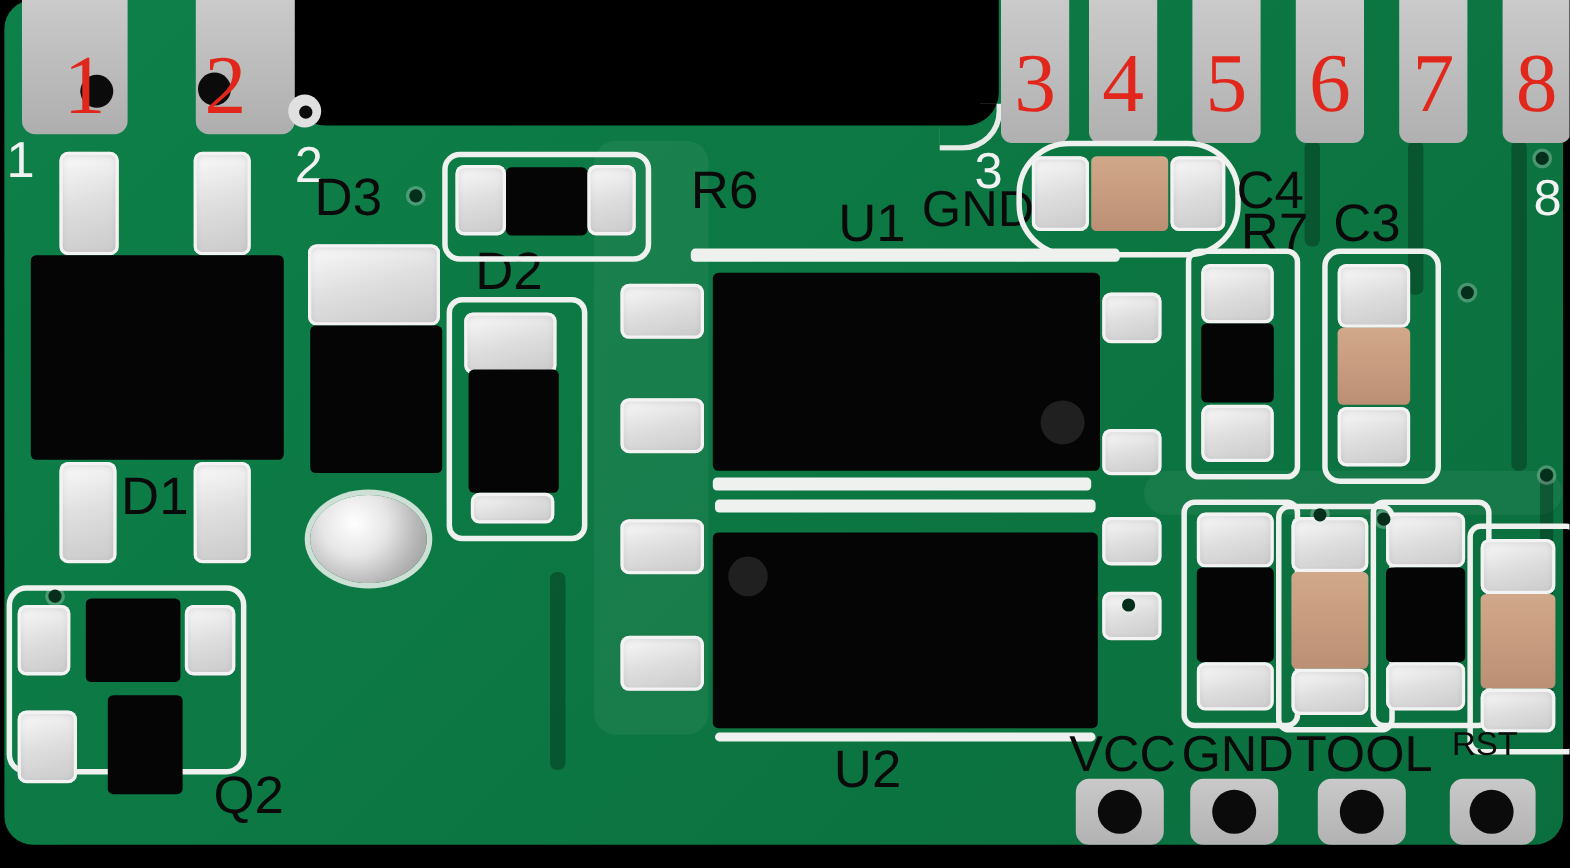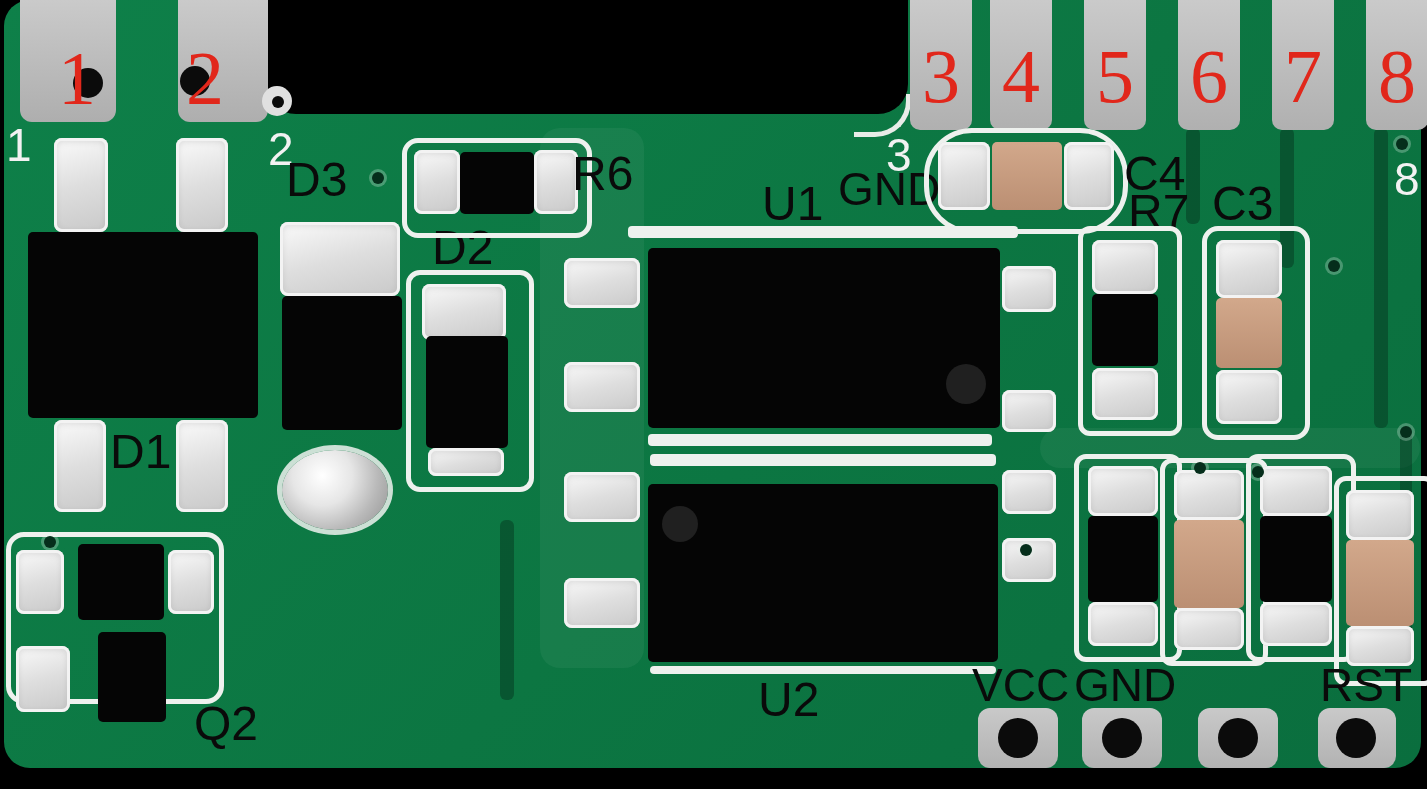--- a/index.html
+++ b/index.html
@@ -103,21 +103,21 @@
   <span class="a lbl" style="left:432px;top:224px">D2</span>
   <div class="a outline" style="left:406px;top:270px;width:118px;height:212px"></div>
   <div class="a silver" style="left:422px;top:284px;width:84px;height:56px"></div>
   <div class="a chip" style="left:426px;top:336px;width:82px;height:112px"></div>
   <div class="a silver" style="left:428px;top:448px;width:76px;height:28px"></div>
 
   <div class="a outline" style="left:402px;top:138px;width:180px;height:90px;border-radius:16px"></div>
   <div class="a silver" style="left:414px;top:150px;width:46px;height:64px"></div>
   <div class="a chip" style="left:460px;top:152px;width:74px;height:62px"></div>
   <div class="a silver" style="left:534px;top:150px;width:44px;height:64px"></div>
-  <span class="a lbl" style="left:572px;top:150px">R6</span>
+  <span class="a lbl" style="left:628px;top:150px">R6</span>
 
   <span class="a lbl" style="left:762px;top:180px">U1</span>
   <span class="a lbl" style="left:838px;top:166px;font-size:46px">GND</span>
   <div class="a bar" style="left:628px;top:226px;width:390px;height:12px"></div>
   <div class="a silver" style="left:564px;top:258px;width:76px;height:50px"></div>
   <div class="a silver" style="left:564px;top:362px;width:76px;height:50px"></div>
   <div class="a silver" style="left:1002px;top:266px;width:54px;height:46px"></div>
   <div class="a silver" style="left:1002px;top:390px;width:54px;height:42px"></div>
   <div class="a chip" style="left:648px;top:248px;width:352px;height:180px"></div>
   <div class="a dot" style="left:946px;top:364px;width:40px;height:40px"></div>
@@ -172,24 +172,25 @@
   <div class="a silver" style="left:1346px;top:626px;width:68px;height:40px"></div>
 
   <span class="a lbl" style="left:972px;top:662px;font-size:46px">VCC</span>
   <div class="a" style="left:978px;top:708px;width:80px;height:60px;border-radius:12px;background:linear-gradient(180deg,#c9c9c9,#b2b2b2)"></div>
   <div class="a hole" style="left:998px;top:718px;width:40px;height:40px"></div>
 
   <span class="a lbl" style="left:1074px;top:662px;font-size:46px">GND</span>
   <div class="a" style="left:1082px;top:708px;width:80px;height:60px;border-radius:12px;background:linear-gradient(180deg,#c9c9c9,#b2b2b2)"></div>
   <div class="a hole" style="left:1102px;top:718px;width:40px;height:40px"></div>
 
+  <span class="a lbl" style="left:1178px;top:662px;font-size:46px">TOOL</span>
   <div class="a" style="left:1198px;top:708px;width:80px;height:60px;border-radius:12px;background:linear-gradient(180deg,#c9c9c9,#b2b2b2)"></div>
   <div class="a hole" style="left:1218px;top:718px;width:40px;height:40px"></div>
 
-  <span class="a lbl" style="left:1320px;top:662px;font-size:46px">RST</span>
+  <span class="a lbl" style="left:1320px;top:662px;font-size:30px">RST</span>
   <div class="a" style="left:1318px;top:708px;width:78px;height:60px;border-radius:12px;background:linear-gradient(180deg,#c9c9c9,#b2b2b2)"></div>
   <div class="a hole" style="left:1336px;top:718px;width:40px;height:40px"></div>
 
   <div class="a via" style="left:372px;top:172px"></div>
   <div class="a via" style="left:44px;top:536px"></div>
   <div class="a via" style="left:1020px;top:544px"></div>
   <div class="a via" style="left:1194px;top:462px"></div>
   <div class="a via" style="left:1252px;top:466px"></div>
   <div class="a via" style="left:1396px;top:138px"></div>
   <div class="a via" style="left:1400px;top:426px"></div>

